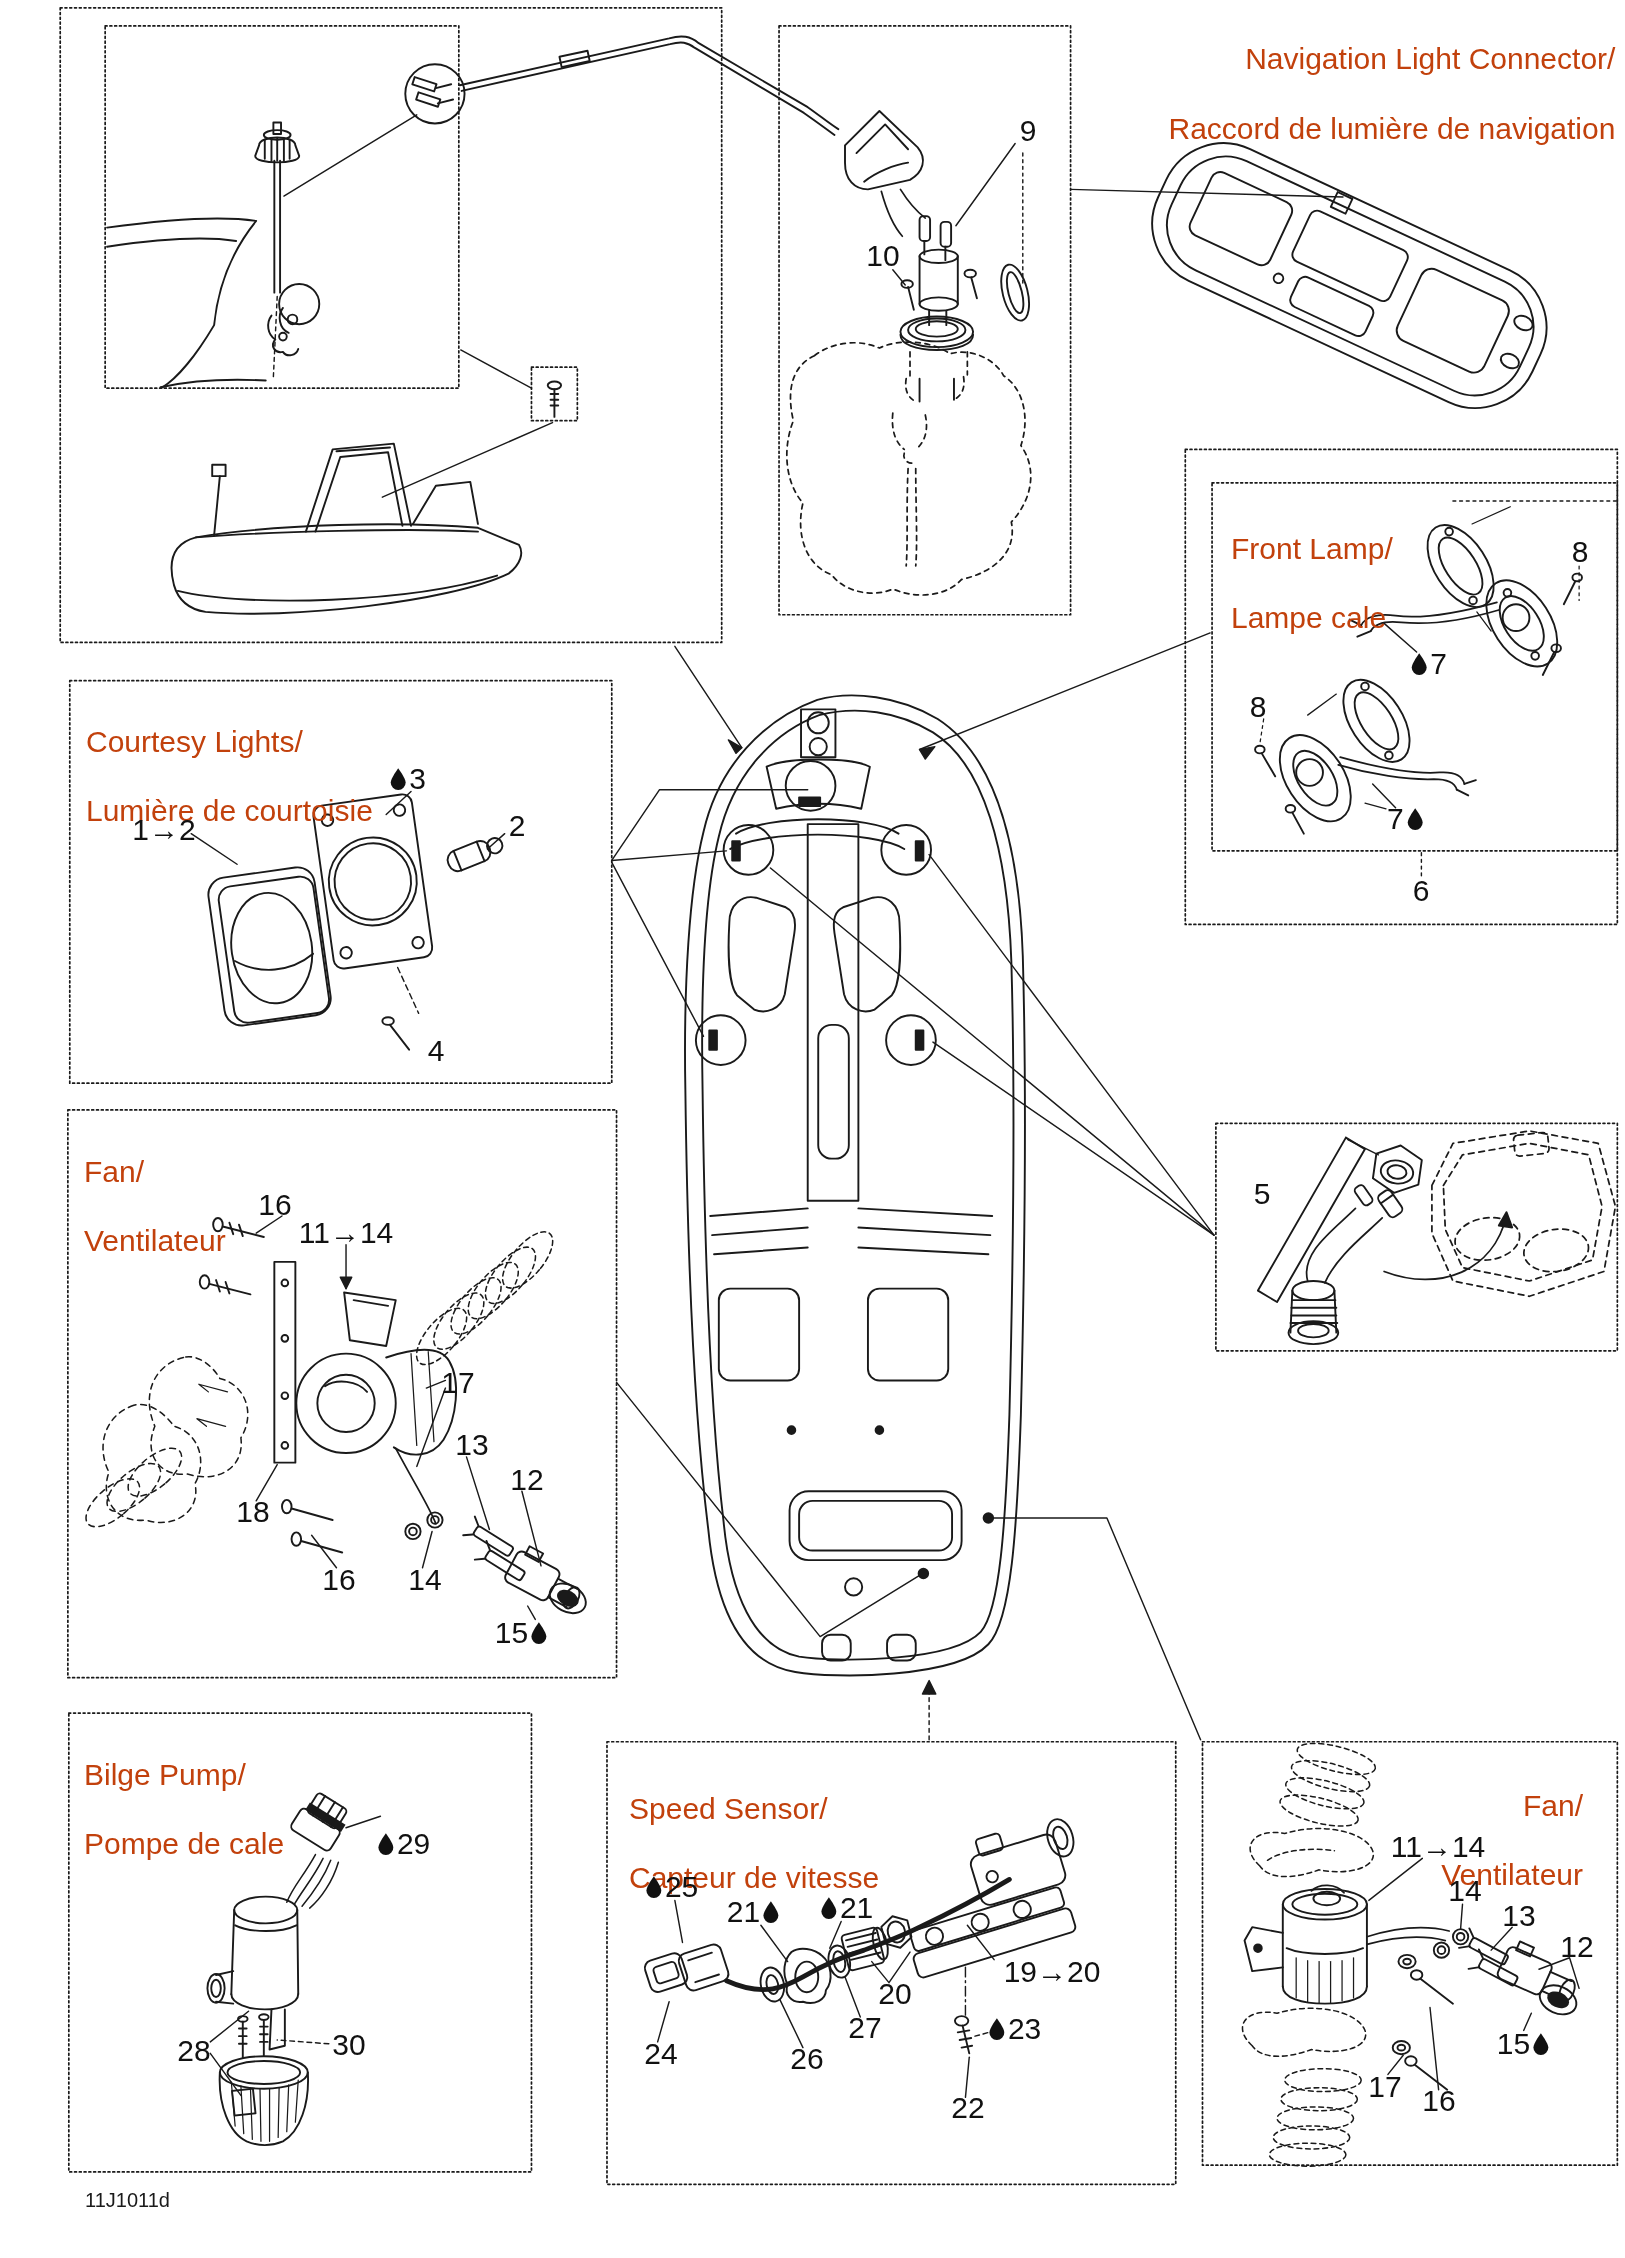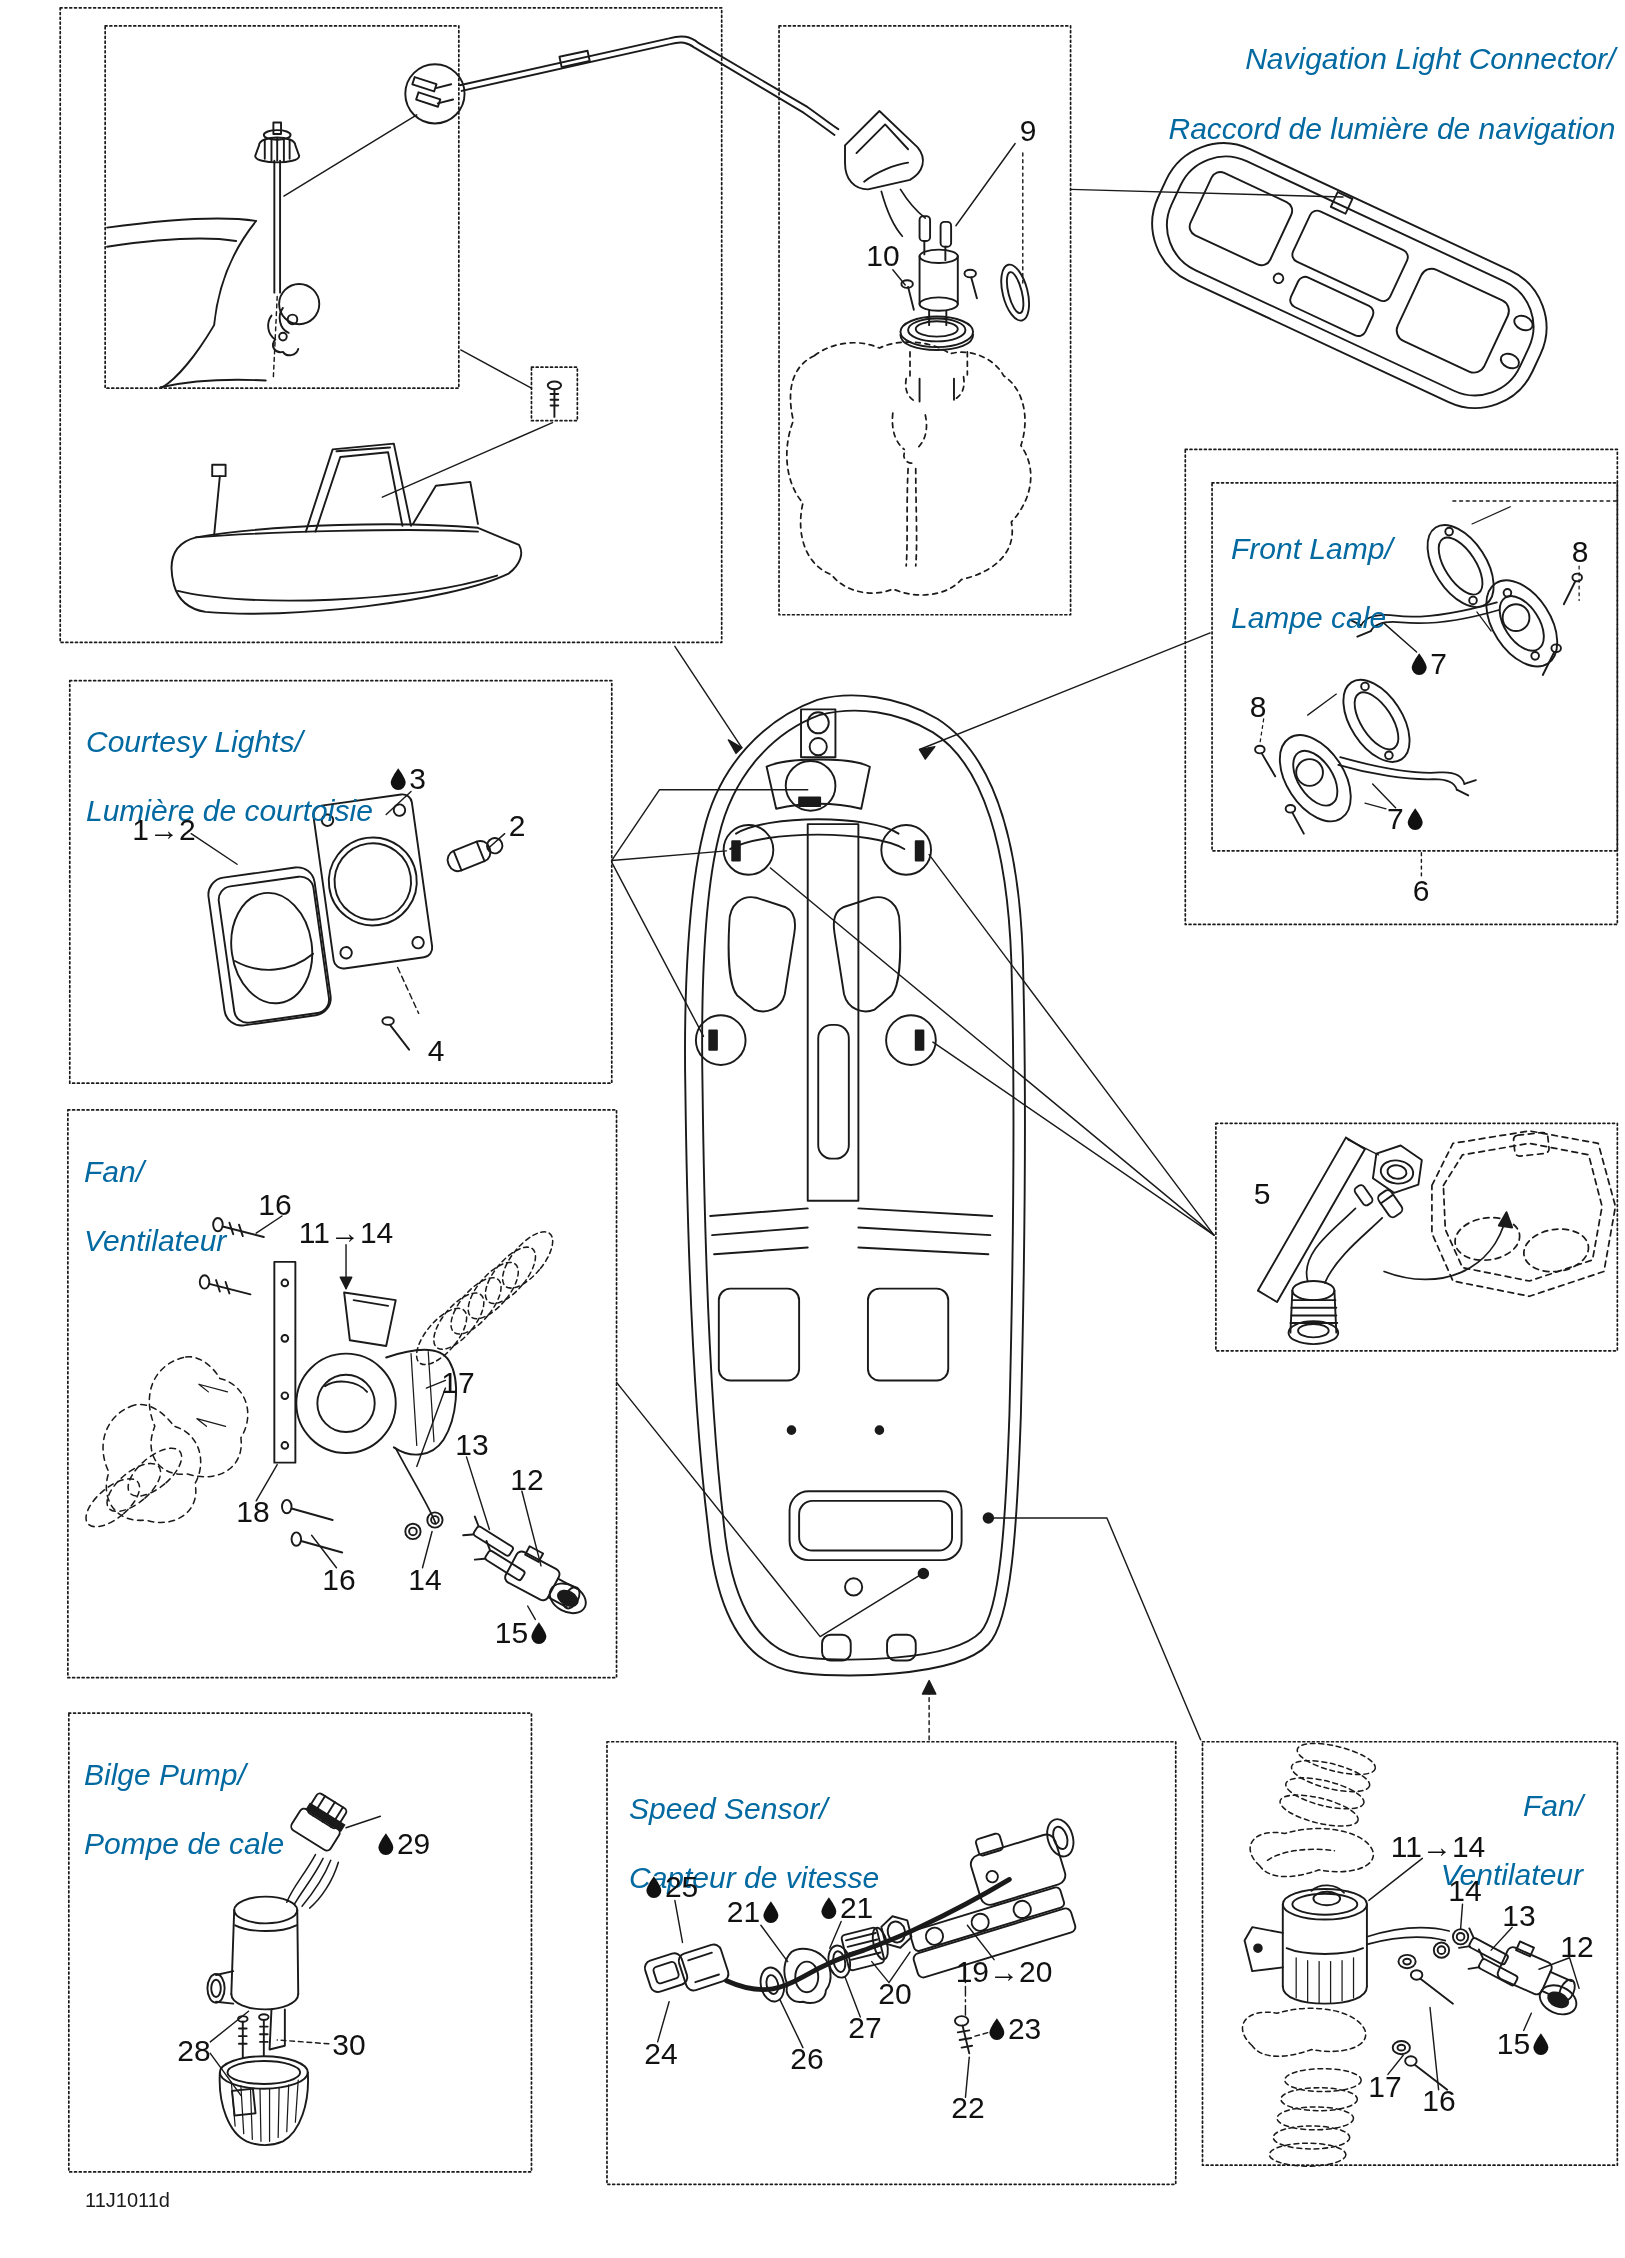--- a/index.html
+++ b/index.html
@@ -2,21 +2,21 @@
 <html><head>
 <meta charset="utf-8">
 <style>
   html,body{margin:0;padding:0;}
   body{
     width:1625px;height:2259px;position:relative;background:#ffffff;
     font-family:"Liberation Sans","DejaVu Sans",sans-serif;color:#1a1a1a;
     -webkit-font-smoothing:antialiased;
   }
   #art{position:absolute;left:0;top:0;}
-  .txt{position:absolute;white-space:pre-line;line-height:1.16;font-size:30px;color:#0369a1;font-style:italic;}
+  .txt{position:absolute;white-space:pre-line;line-height:1.16;font-size:30px;color:#c2410c;}
   .txt.right{text-align:right;}
   .callout{
     position:absolute;transform:translate(-50%,-50%);
     font-size:30px;color:#111;display:flex;align-items:center;gap:2.9px;
     white-space:nowrap;
   }
   .callout svg{display:block;}
   #doc-code{position:absolute;font-size:20px;}
 </style>
 </head>
@@ -779,21 +779,21 @@
     </span>
     <span class="callout" style="left: 847px; top: 1908px;">
       <svg viewBox="0 0 12 16" width="16.3" height="22">
         <path d="M6 0C6 0 .5 7.4 .5 10.6a5.5 5.5 0 0 0 11 0C11.5 7.4 6 0 6 0Z" fill="#111"></path>
       </svg>
       <span>21</span>
     </span>
     <span class="callout" style="left: 895px; top: 1994px;">
       <span>20</span>
     </span>
-    <span class="callout" style="left: 1004px; top: 1972px;">
+    <span class="callout" style="left: 1052px; top: 1972px;">
       <span>19→20</span>
     </span>
     <span class="callout" style="left: 865px; top: 2028px;">
       <span>27</span>
     </span>
     <span class="callout" style="left: 807px; top: 2059px;">
       <span>26</span>
     </span>
     <span class="callout" style="left: 661px; top: 2054px;">
       <span>24</span>

